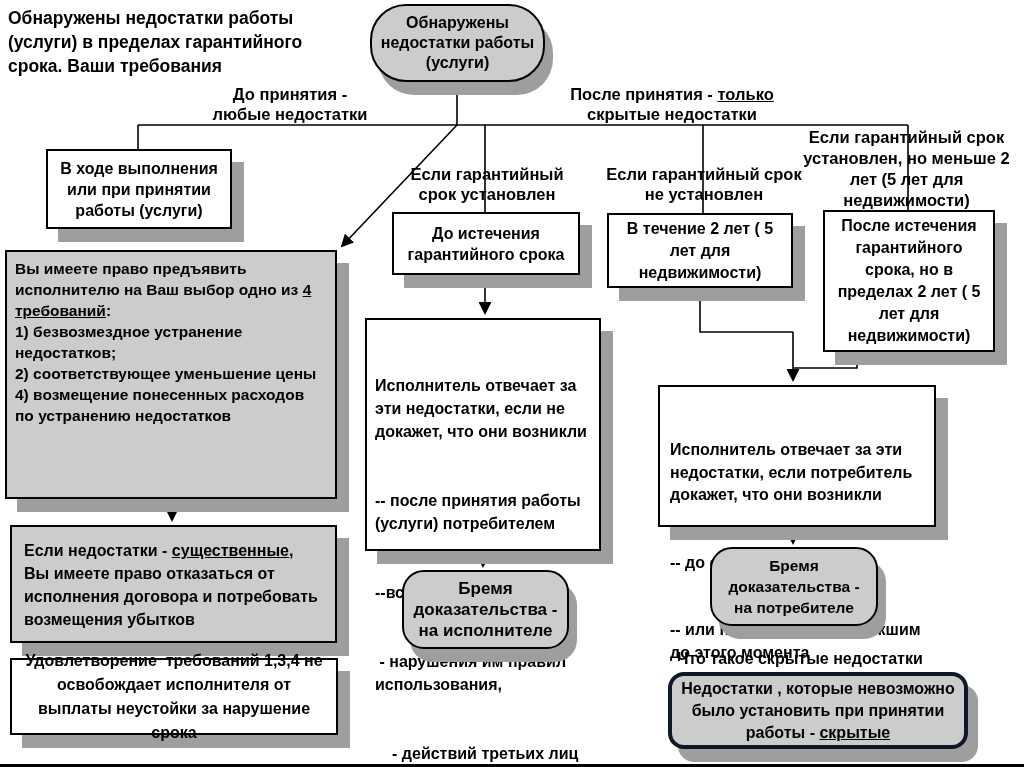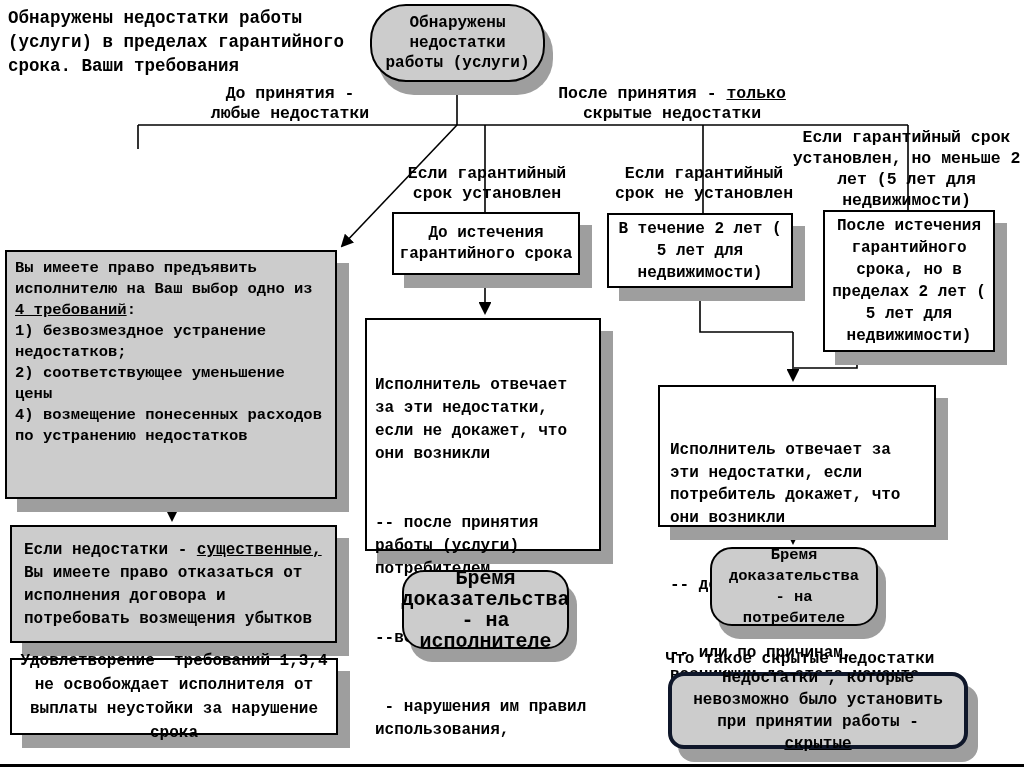--- a/index.html
+++ b/index.html
@@ -1,18 +1,18 @@
 <!DOCTYPE html>
 <html><head>
 <meta charset="utf-8">
 <style>
   html,body { margin:0; padding:0; background:#fff; }
   .canvas {
     position:relative; width:1024px; height:767px; background:#ffffff;
-    font-family:Liberation Mono, monospace; font-weight:bold; color:#000;
+    font-family:Liberation Sans, sans-serif; font-weight:bold; color:#000;
     overflow:hidden;
   }
   .lines { position:absolute; left:0; top:0; z-index:1; }
   .node { position:absolute; box-sizing:border-box; z-index:2; }
   .txt  { position:absolute; box-sizing:border-box; z-index:3; }
   .box  { background:#ffffff; border:2px solid #000; box-shadow:12px 13px 0 #9e9e9e; }
   .gray { background:#cccccc; }
   .oval { background:#cccccc; border:2px solid #000; border-radius:36px; box-shadow:8px 13px 0 #9e9e9e; }
   .rounded { background:#cccccc; border:4px solid #0f172a; border-radius:16px; box-shadow:10px 13px 0 #9e9e9e; }
   .center { display:flex; align-items:center; justify-content:center; text-align:center; }
@@ -63,20 +63,23 @@
 
   <div class="txt label" style="left:180px; top:84px; width:220px;">
     <span>До принятия -</span><br>
     <span>любые недостатки</span>
   </div>
   <div class="txt label" style="left:552px; top:84px; width:240px;">
     <span>После принятия - </span><u>только</u><br>
     <span>скрытые недостатки</span>
   </div>
 
+  <div class="node box center" style="left:46px; top:149px; width:186px; height:80px; font-size:16px; line-height:21px; padding:4px;">
+    <span>В ходе выполнения или при принятии работы (услуги)</span>
+  </div>
 
   <div class="txt label" style="left:393px; top:164px; width:188px;">Если гарантийный срок установлен</div>
   <div class="txt label" style="left:606px; top:164px; width:196px;">Если гарантийный срок не установлен</div>
   <div class="txt label" style="left:790px; top:127px; width:233px; line-height:21px;">Если гарантийный срок установлен, но меньше 2 лет (5 лет для недвижимости)</div>
 
   <div class="node box center" style="left:392px; top:212px; width:188px; height:63px; font-size:16px; line-height:21px; padding:4px;">
     <span>До истечения гарантийного срока</span>
   </div>
   <div class="node box center" style="left:607px; top:213px; width:186px; height:75px; font-size:16px; line-height:22px; padding:4px;">
     <span>В течение 2 лет ( 5 лет для недвижимости)</span>
@@ -110,21 +113,21 @@
   </div>
 
   <div class="node box gray" style="left:10px; top:525px; width:327px; height:118px; font-size:16px; line-height:23px; padding:12px 12px;">
     <span>Если недостатки - </span><u>существенные,</u><span> Вы имеете право отказаться от исполнения договора и потребовать возмещения убытков</span>
   </div>
 
   <div class="node box center pre" style="left:10px; top:658px; width:328px; height:77px; font-size:16px; line-height:24px; padding:2px 6px;">
     <span>Удовлетворение  требований 1,3,4 не освобождает исполнителя от выплаты неустойки за нарушение срока</span>
   </div>
 
-  <div class="node oval center" style="left:402px; top:570px; width:167px; height:79px; border-radius:22px; font-size:20px; line-height:21px; padding:0;">
+  <div class="node oval center" style="left:402px; top:570px; width:167px; height:79px; border-radius:22px; font-size:17px; line-height:21px; padding:0;">
     <span>Бремя доказательства - на исполнителе</span>
   </div>
   <div class="node oval center" style="left:710px; top:547px; width:168px; height:79px; border-radius:22px; font-size:15.5px; line-height:21px; padding:16px;">
     <span>Бремя доказательства - на потребителе</span>
   </div>
 
   <div class="txt label" style="left:655px; top:649px; width:290px; font-size:16px;">Что такое скрытые недостатки</div>
   <div class="node rounded center" style="left:668px; top:672px; width:300px; height:77px; font-size:16px; line-height:22px; padding:4px 8px;">
     <span>
       <span>Недостатки , которые невозможно было установить при принятии работы  - </span><u>скрытые</u>

